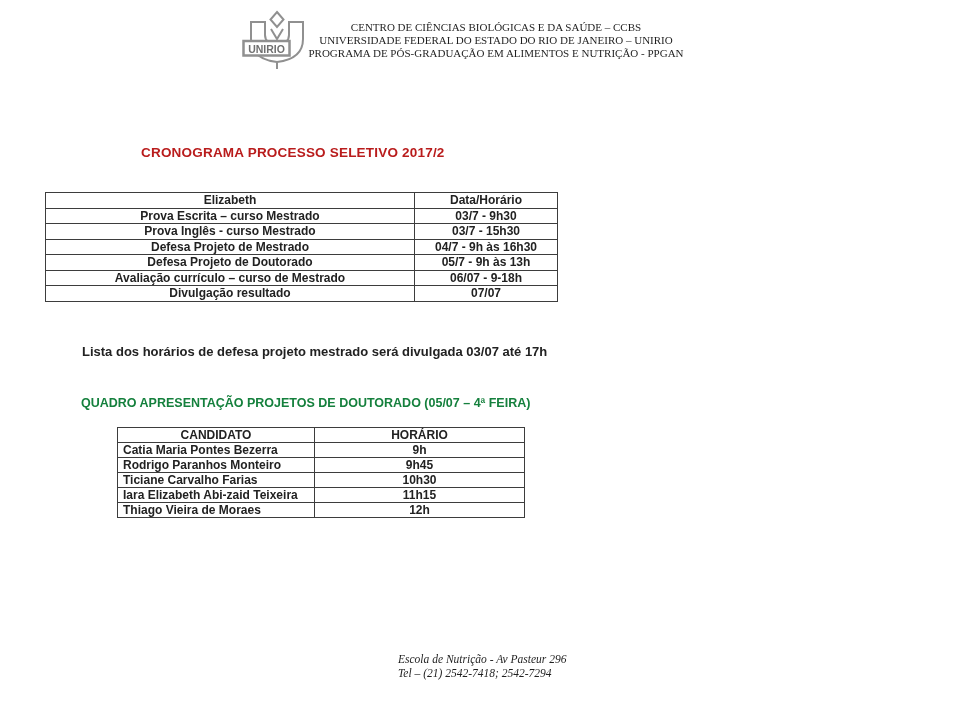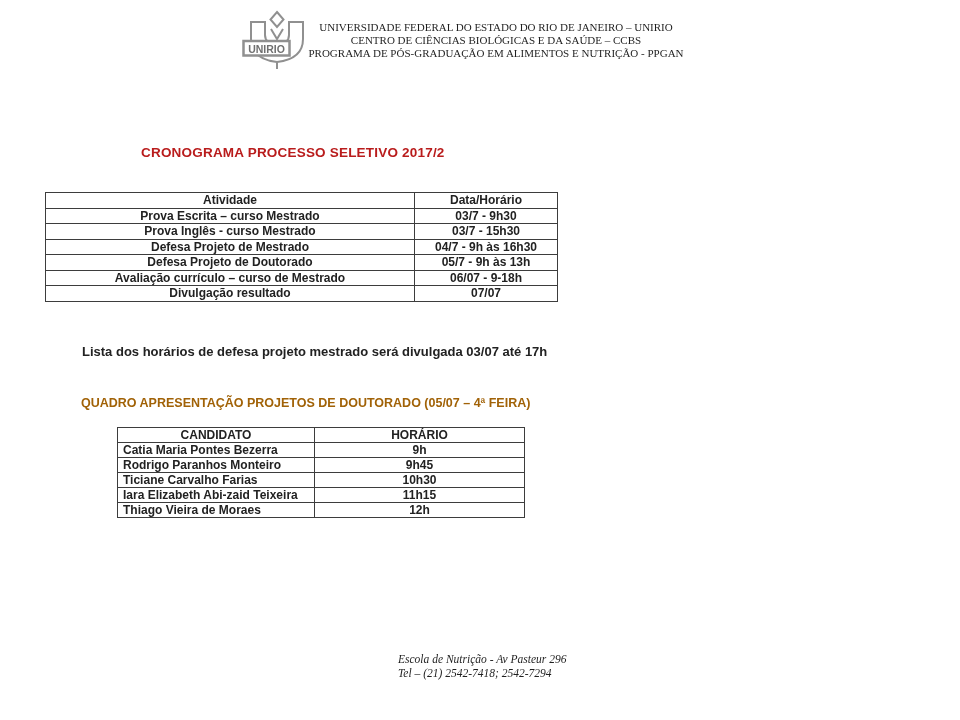--- a/index.html
+++ b/index.html
@@ -79,21 +79,21 @@
     font-size: 13px;
     font-weight: bold;
     color: #222;
   }
   .doctorate-heading {
     position: absolute;
     left: 81px;
     top: 396px;
     font-size: 12.5px;
     font-weight: bold;
-    color: #a16207;
+    color: #15803d;
   }
 
   
   .footer {
     position: absolute;
     left: 398px;
     top: 653px;
     font-family: "Liberation Serif", serif;
     font-size: 11.5px;
     line-height: 13.5px;
@@ -118,31 +118,31 @@
         <path d="M29 20 L35 30 L41 20"></path>
 
         <path d="M35 53 L35 60"></path>
       </g>
       <rect x="1.5" y="32" width="46" height="14.5" fill="#ffffff" stroke="#909090" stroke-width="2.5"></rect>
       <text x="24.5" y="43.5" text-anchor="middle" font-size="10.5" font-weight="bold" fill="#6f6f6f" font-family="Liberation Sans, sans-serif">UNIRIO</text>
     </svg>
   </div>
 
   <div class="header-text">
+    <div>CENTRO DE CIÊNCIAS BIOLÓGICAS E DA SAÚDE – CCBS</div>
     <div>UNIVERSIDADE FEDERAL DO ESTADO DO RIO DE JANEIRO – UNIRIO</div>
-    <div>CENTRO DE CIÊNCIAS BIOLÓGICAS E DA SAÚDE – CCBS</div>
     <div>PROGRAMA DE PÓS-GRADUAÇÃO EM ALIMENTOS E NUTRIÇÃO - PPGAN</div>
   </div>
 
   <div class="doc-title">CRONOGRAMA PROCESSO SELETIVO 2017/2</div>
 
   <table id="schedule-table">
       <thead>
         <tr>
-          <th>Atividade</th>
+          <th>Elizabeth</th>
           <th>Data/Horário</th>
         </tr>
       </thead>
       <tbody>
         <tr>
           <td>Prova Escrita – curso Mestrado</td>
           <td>03/7 - 9h30</td>
         </tr>
         <tr>
           <td>Prova Inglês - curso Mestrado</td>

